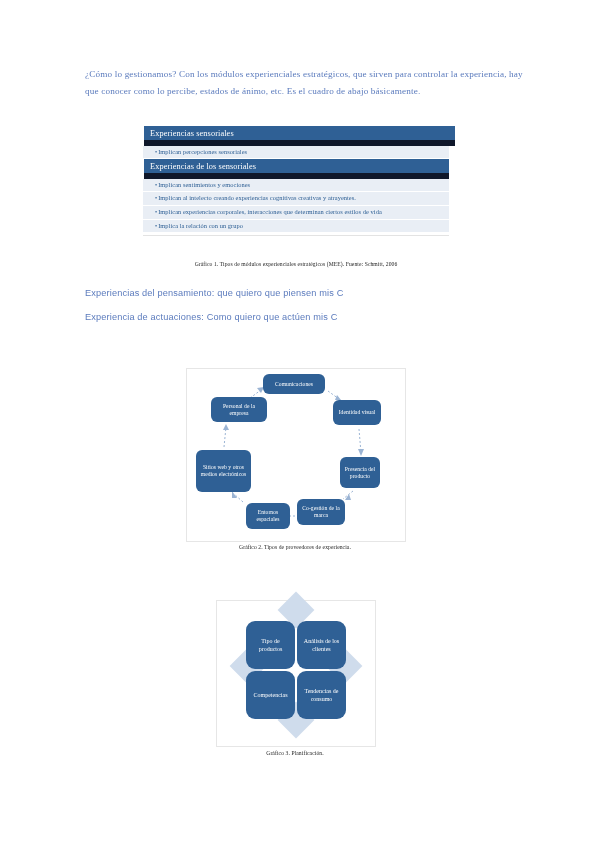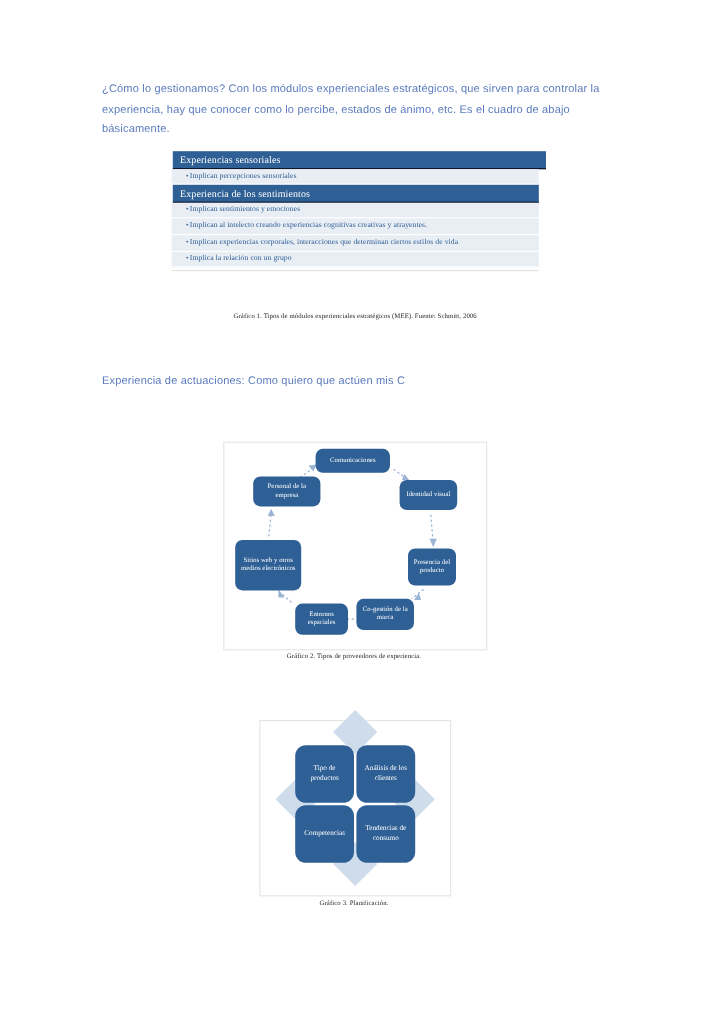--- a/index.html
+++ b/index.html
@@ -13,40 +13,41 @@
   .page{position:relative;width:599px;height:848px;}
 
   
   .intro{
     position:absolute;left:85px;top:66px;width:438px;
     color:#5b7bbd;
     font-size:9.2px;
     line-height:16.5px;
     letter-spacing:.15px;
     text-align:left;
+    font-family:Liberation Serif, serif;
   }
 
   
   .fig1{
     position:absolute;left:143px;top:126px;width:306px;
     background:#ffffff;
     border:1px solid #e3e3e3;
     border-top:none;border-left:none;border-right:none;
     padding-bottom:2px;
   }
   .band{
     background:#2f6095;
     color:#ffffff;
     font-family:"Liberation Serif", serif;
     font-size:8.3px;
     line-height:11px;
     padding:1.5px 0 1.5px 6px;
     letter-spacing:.1px;
     margin:0 0 0 0;
-    border-bottom:1px solid #0f172a;
+    border-bottom:6px solid #0f172a;
   }
   .band.b1{margin-left:1px;width:calc(100% - 1px);}
   .band.b2{margin-left:1px;}
   .sub{
     background:#e9eef5;
     color:#2f6095;
     font-family:"Liberation Serif", serif;
     font-size:6.4px;
     line-height:8.2px;
     padding:2px 6px 2px 12px;
@@ -146,40 +147,41 @@
 
   <div class="intro">¿Cómo lo gestionamos? Con los módulos experienciales estratégicos, que sirven para controlar la experiencia, hay que conocer como lo percibe, estados de ánimo, etc. Es el cuadro de abajo básicamente.</div>
 
   <div class="fig1">
 
     <div class="band b1">Experiencias sensoriales</div>
     <div class="sub">
       <span class="bullet">•</span><span>Implican percepciones sensoriales</span>
     </div>
 
-    <div class="band b2">Experiencia de los sentimientos</div>
+    <div class="band b2">Experiencias de los sensoriales</div>
     <div class="sub">
       <span class="bullet">•</span><span>Implican sentimientos y emociones</span>
     </div>
 
     <div class="sub">
       <span class="bullet">•</span><span>Implican al intelecto creando experiencias cognitivas creativas y atrayentes.</span>
     </div>
 
     <div class="sub two-line">
       <span class="bullet">•</span><span>Implican experiencias corporales, interacciones que determinan ciertos estilos de vida</span>
     </div>
 
     <div class="sub">
       <span class="bullet">•</span><span>Implica la relación con un grupo</span>
     </div>
 
   </div>
   <div class="caption cap1">Gráfico 1. Tipos de módulos experienciales estratégicos (MEE). Fuente: Schmitt, 2006</div>
 
+  <div class="line l1">Experiencias del pensamiento: que quiero que piensen mis C</div>
   <div class="line l2">Experiencia de actuaciones: Como quiero que actúen mis C</div>
 
   <div class="fig2">
 
     <svg width="218" height="172" style="position:absolute;left:0;top:0;">
 
       <path d="M141,22 L152,30" stroke="#9bb4d4" stroke-width="1" stroke-dasharray="2,2" fill="none"></path>
       <path d="M150,26 L154,31 L148,31 Z" fill="#9bb4d4"></path>
 
       <path d="M172,60 L174,84" stroke="#9bb4d4" stroke-width="1" stroke-dasharray="2,2" fill="none"></path>

